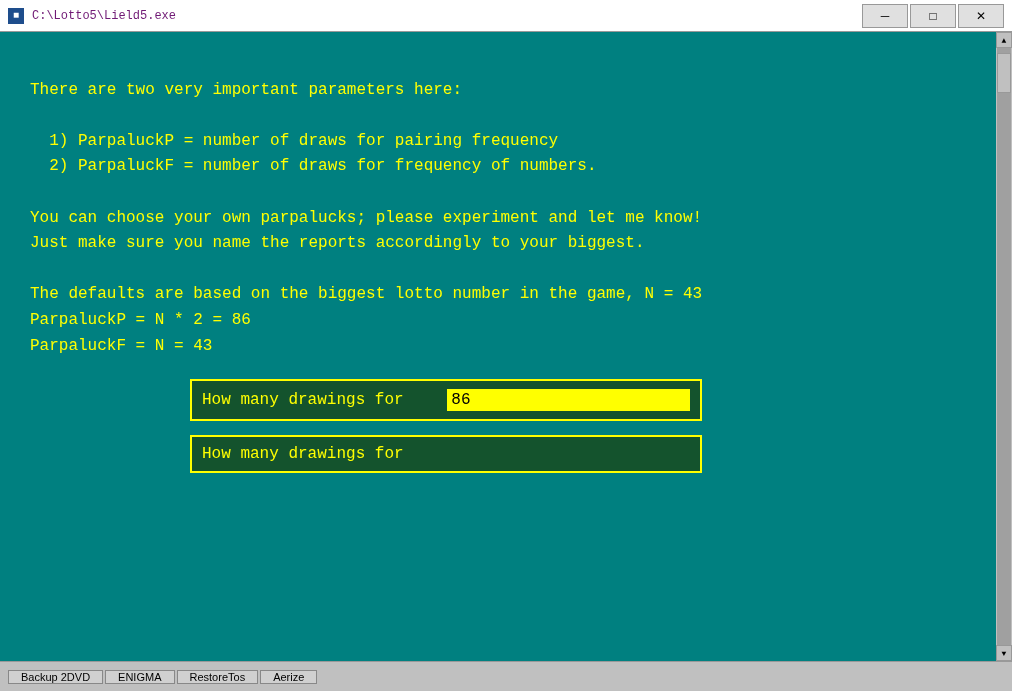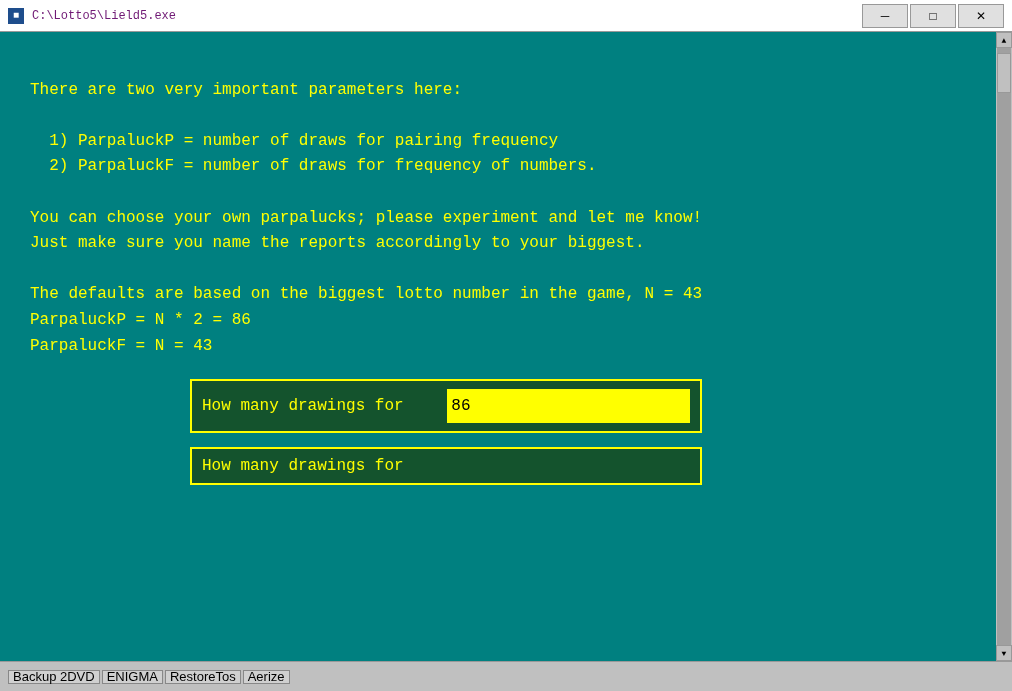--- a/index.html
+++ b/index.html
@@ -106,21 +106,21 @@
     }
 
     .input-field {
       background: #ffff00;
       color: #000000;
       font-family: 'Courier New', Courier, monospace;
       font-size: 16px;
       border: none;
       outline: none;
       width: 290px;
-      padding: 8px 4px;
+      padding: 2px 4px;
       margin-left: 4px;
     }
 
     
     .scrollbar {
       position: absolute;
       right: 0;
       top: 0;
       bottom: 0;
       width: 16px;
@@ -167,22 +167,22 @@
       display: flex;
       align-items: center;
       padding: 0 8px;
       gap: 2px;
       flex-shrink: 0;
     }
 
     .taskbar-item {
       background: #d0d0d0;
       border: 1px solid #888;
-      padding: 2px 4px;
-      font-size: 13px;
+      padding: 2px 12px;
+      font-size: 11px;
       font-family: Arial, sans-serif;
       cursor: pointer;
       height: 14px;
       display: flex;
       align-items: center;
     }
   </style>
 </head>
 <body>
 

